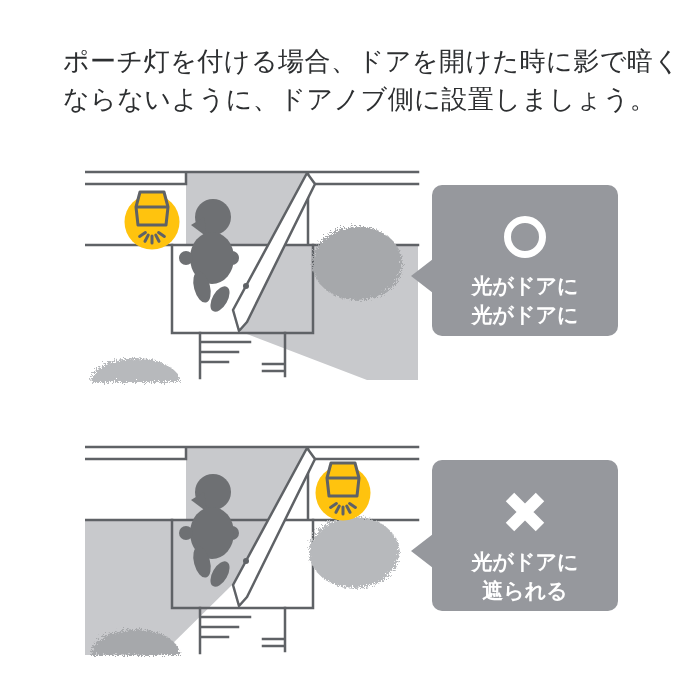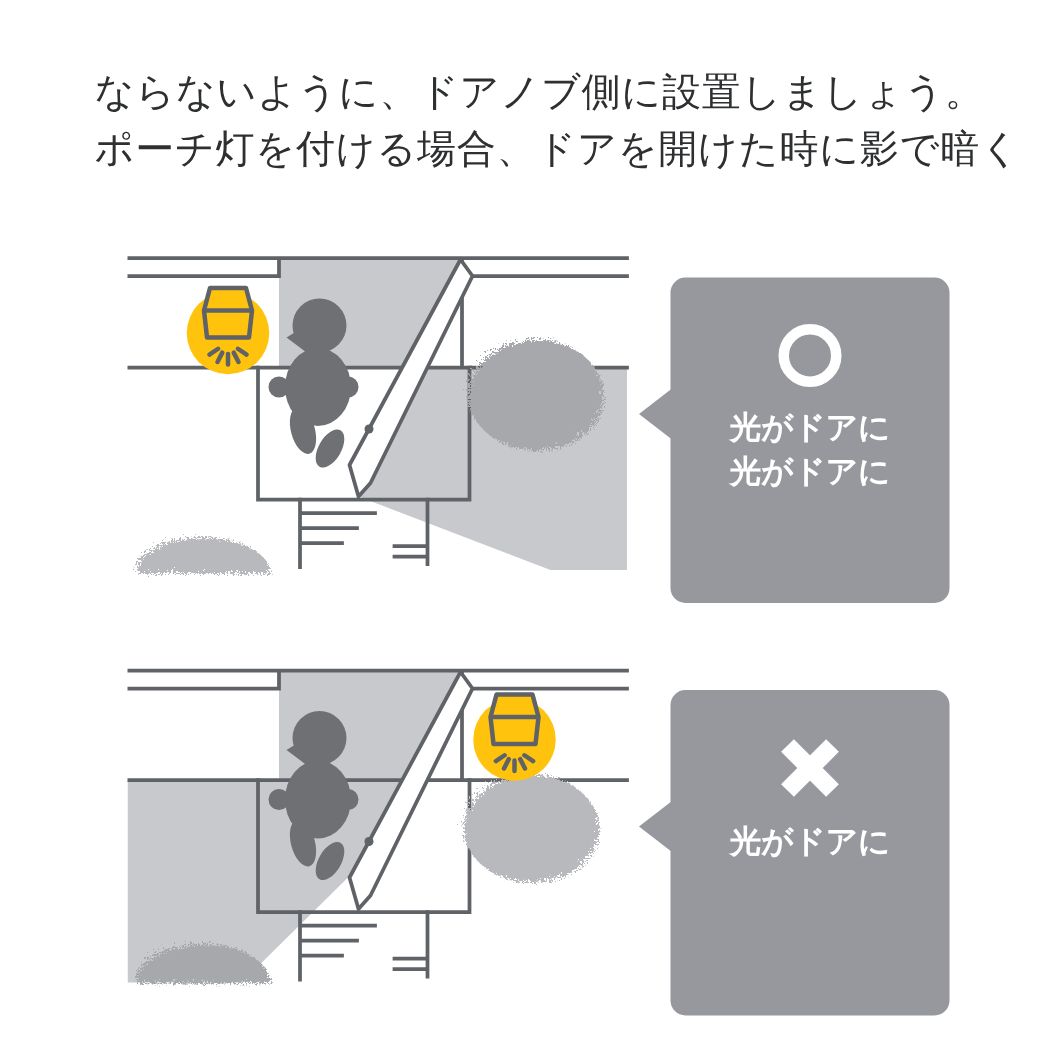--- a/index.html
+++ b/index.html
@@ -3,21 +3,21 @@
 <meta charset="utf-8">
 <style>
   html,body{margin:0;padding:0;background:#fff;}
   #stage{position:relative;width:700px;height:700px;background:#fff;overflow:hidden;
          font-family:"Liberation Sans","DejaVu Sans",sans-serif;}
   .heading{position:absolute;left:63px;top:42px;font-size:26px;line-height:38px;
            color:var(--c-heading_text);letter-spacing:0.5px;font-weight:500;white-space:nowrap;}
   .diagram{position:absolute;left:85px;width:345px;height:220px;}
   #diagram-good{top:165px;}
   #diagram-bad{top:440px;}
-  .bubble{position:absolute;left:447px;width:186px;height:217px;background:var(--c-bubble);
+  .bubble{position:absolute;left:432px;width:186px;height:151px;background:var(--c-bubble);
           border-radius:10px;}
   #callout-good{top:185px;}
   #callout-bad{top:460px;}
   .tail{position:absolute;left:-21px;top:74px;width:0;height:0;
         border-top:17px solid transparent;border-bottom:17px solid transparent;
         border-right:22px solid var(--c-bubble);}
   .mark-circle{width:42px;height:42px;box-sizing:border-box;border:7.5px solid var(--c-mark);
                border-radius:50%;margin:31px auto 0;}
   .mark-cross{display:block;margin:30px auto 0;}
   .bubble-text{margin-top:13px;text-align:center;color:var(--c-mark);
@@ -34,22 +34,22 @@
   .lampbody{fill:var(--c-yellow);stroke:var(--c-line);stroke-width:3;stroke-linejoin:round;}
   .lampline{stroke:var(--c-line);stroke-width:3;fill:none;}
   .ray{stroke:var(--c-line);stroke-width:3;fill:none;stroke-linecap:round;}
 </style>
 </head>
 <body>
 
 <div id="stage">
 
   <div class="heading">
+    <div>ポーチ灯を付ける場合、ドアを開けた時に影で暗く</div>
     <div>ならないように、ドアノブ側に設置しましょう。</div>
-    <div>ポーチ灯を付ける場合、ドアを開けた時に影で暗く</div>
   </div>
 
   <svg id="diagram-good" class="diagram" viewBox="0 0 345 220">
     <defs>
       <filter id="fzA" x="-25%" y="-25%" width="150%" height="150%">
         <feTurbulence type="turbulence" baseFrequency="0.55" numOctaves="2" result="n"></feTurbulence>
         <feDisplacementMap in="SourceGraphic" in2="n" scale="9"></feDisplacementMap>
       </filter>
     </defs>
     <path class="fillgray" d="M101,8 H222 L182,80 L101,80 Z"></path>
@@ -120,16 +120,17 @@
     </g>
   </svg>
 
   <div id="callout-bad" class="bubble">
     <div class="tail"></div>
     <svg class="mark-cross" width="44" height="44" viewBox="0 0 44 44">
       <path d="M7,7 L37,37 M37,7 L7,37" stroke="var(--c-mark)" stroke-width="12" fill="none"></path>
     </svg>
     <div class="bubble-text">
       <div>光がドアに</div>
+      <div>遮られる</div>
     </div>
   </div>
 
 </div>
 
 </body></html>

